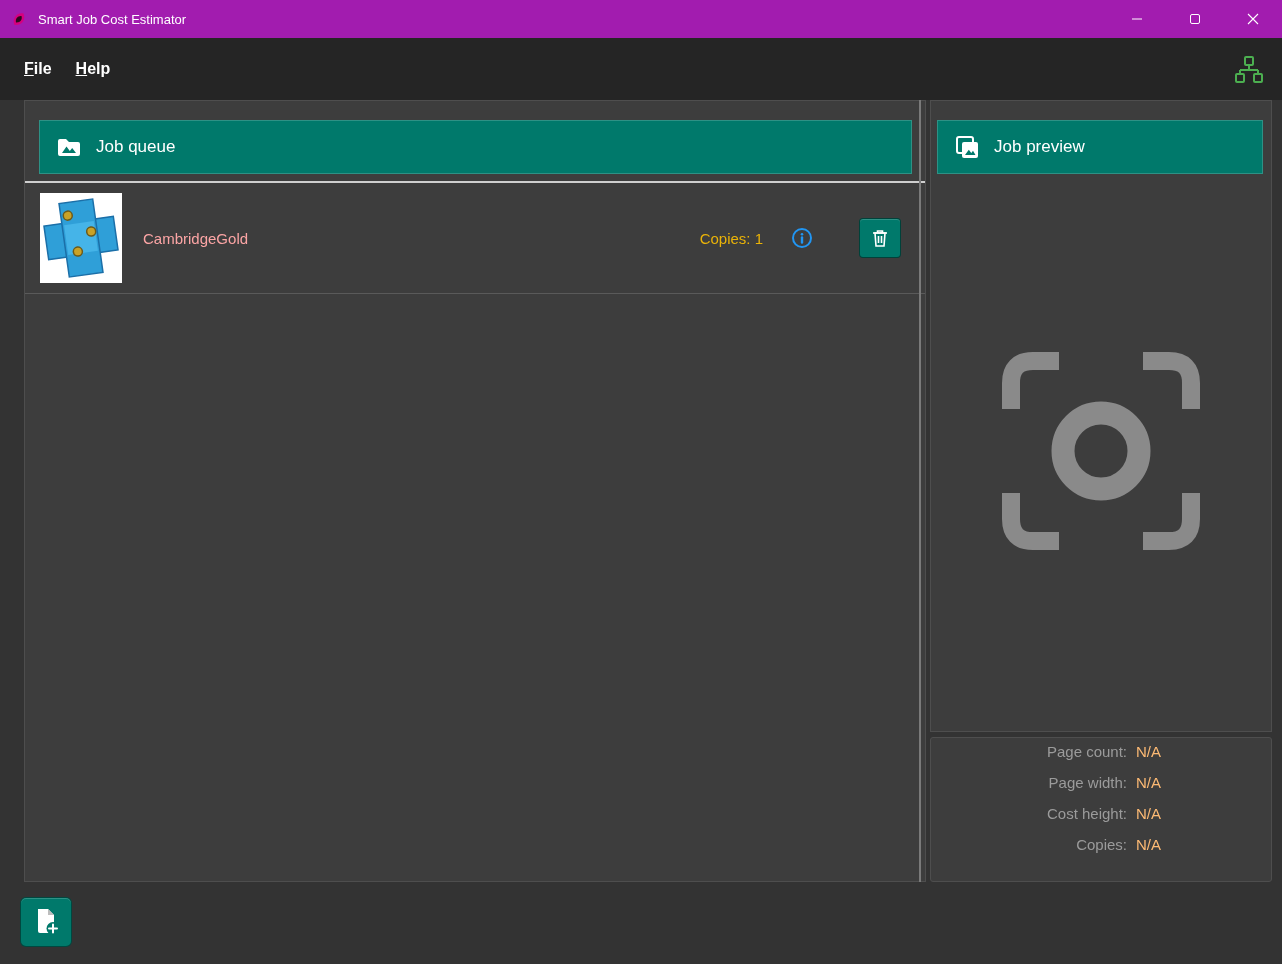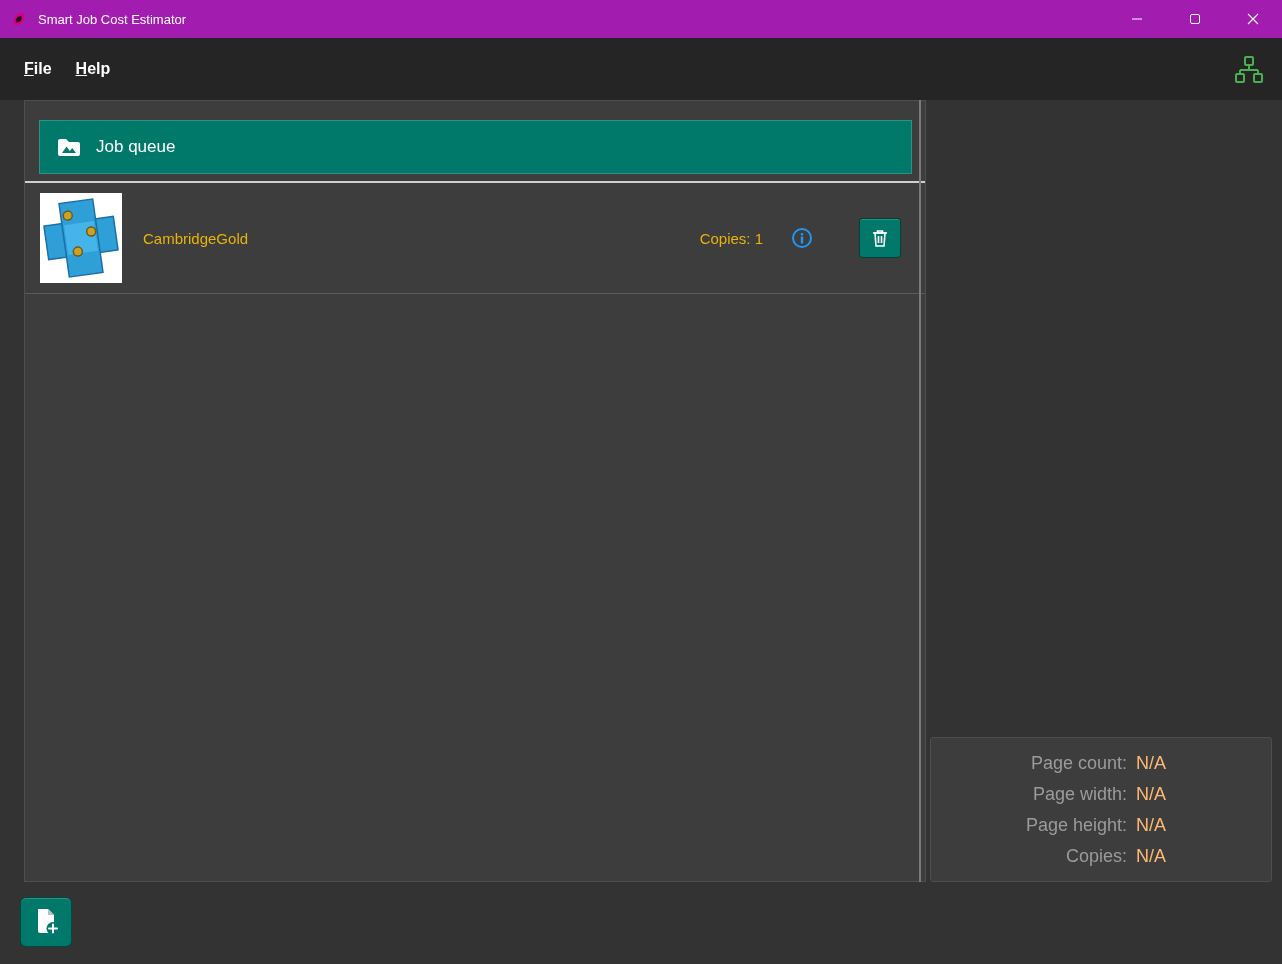--- a/index.html
+++ b/index.html
@@ -22,35 +22,35 @@
 
   
   .left-panel { position:absolute; left:24px; top:100px; width:902px; height:782px; background:#3d3d3d; border:1px solid #4e4e4e; }
   .panel-header { height:54px; background:#00796B; border:1px solid rgba(255,255,255,0.18); display:flex; align-items:center; padding-left:16px; color:#ffffff; font-size:17px; }
   .panel-header .hdr-icon { display:flex; margin-right:14px; }
   .left-panel .panel-header { margin:19px 13px 0 14px; }
   .header-line { height:2px; background:#cfcfcf; margin-top:7px; }
 
   .job-item { display:flex; align-items:center; height:110px; padding-left:15px; cursor:pointer; }
   .thumb { width:82px; height:90px; background:#ffffff; margin-right:21px; flex:none; display:flex; }
-  .job-name { color:#eab308; font-size:15px; }
+  .job-name { color:#fca5a5; font-size:15px; }
   .flex-spacer { flex:1; }
   .copies { color:#eab308; font-size:15px; margin-right:28px; }
   .info-icon { display:flex; margin-right:46px; cursor:pointer; }
   .delete-btn { width:42px; height:40px; background:#00796B; border:1px solid rgba(0,0,0,0.45); border-radius:4px; margin-right:24px; display:flex; align-items:center; justify-content:center; cursor:pointer; box-shadow:inset 0 1px 0 rgba(255,255,255,0.18); }
   .item-line { height:1px; background:#5a5a5a; }
 
   .splitter { position:absolute; left:919px; top:100px; width:2px; height:782px; background:#7a7a7a; cursor:col-resize; }
 
   .preview-panel { position:absolute; left:930px; top:100px; width:342px; height:632px; background:#3d3d3d; border:1px solid #4e4e4e; display:flex; flex-direction:column; }
   .preview-panel .panel-header { margin:19px 8px 0 6px; }
   .placeholder-wrap { flex:1; display:flex; align-items:center; justify-content:center; }
 
   .details-panel { position:absolute; left:930px; top:737px; width:342px; height:145px; background:#3d3d3d; border:1px solid #4e4e4e; border-radius:3px; padding-top:5px; }
-  .detail-row { display:flex; align-items:flex-end; height:31px; font-size:18px; }
+  .detail-row { display:flex; align-items:flex-start; height:31px; font-size:15px; }
   .detail-label { width:196px; text-align:right; color:#9b9b9b; }
   .detail-value { margin-left:9px; color:#fdba74; }
 
   .add-btn { position:absolute; left:20px; top:897px; width:52px; height:50px; background:#00796B; border:1px solid rgba(0,0,0,0.4); border-radius:6px; display:flex; align-items:center; justify-content:center; cursor:pointer; box-shadow:inset 0 1px 0 rgba(255,255,255,0.18); }
 </style>
 </head>
 <body>
 
 <div class="window">
 
@@ -141,32 +141,55 @@
           <line x1="9.5" y1="9" x2="9.5" y2="16"></line>
           <line x1="12.5" y1="9" x2="12.5" y2="16"></line>
         </svg>
       </button>
     </div>
     <div class="item-line"></div>
   </div>
 
   <div class="splitter"></div>
 
+  <div class="preview-panel">
+    <div class="panel-header">
+      <span class="hdr-icon">
+        <svg width="26" height="26" viewBox="0 0 26 26">
+          <rect x="3" y="3" width="16" height="16" rx="2" fill="none" stroke="#ffffff" stroke-width="2"></rect>
+          <rect x="8" y="8" width="16" height="16" rx="2" fill="#ffffff"></rect>
+          <path d="M11 21 L14.8 15.8 L17.3 19 L19 16.8 L21.5 21 Z" fill="#00796B"></path>
+        </svg>
+      </span>
+      <span>Job preview</span>
+    </div>
+    <div class="placeholder-wrap">
+      <span>
+        <svg width="212" height="212" viewBox="0 0 212 212" fill="none" stroke="#8A8A8A" stroke-width="18" stroke-linejoin="round">
+          <path d="M16 64 V38 Q16 16 38 16 H64"></path>
+          <path d="M148 16 H174 Q196 16 196 38 V64"></path>
+          <path d="M196 148 V174 Q196 196 174 196 H148"></path>
+          <path d="M64 196 H38 Q16 196 16 174 V148"></path>
+          <circle cx="106" cy="106" r="38" stroke-width="23"></circle>
+        </svg>
+      </span>
+    </div>
+  </div>
 
   <div class="details-panel">
     <div class="detail-row">
       <span class="detail-label">Page count:</span>
       <span class="detail-value">N/A</span>
     </div>
     <div class="detail-row">
       <span class="detail-label">Page width:</span>
       <span class="detail-value">N/A</span>
     </div>
     <div class="detail-row">
-      <span class="detail-label">Page height:</span>
+      <span class="detail-label">Cost height:</span>
       <span class="detail-value">N/A</span>
     </div>
     <div class="detail-row">
       <span class="detail-label">Copies:</span>
       <span class="detail-value">N/A</span>
     </div>
   </div>
 
   <button class="add-btn">
     <span>

